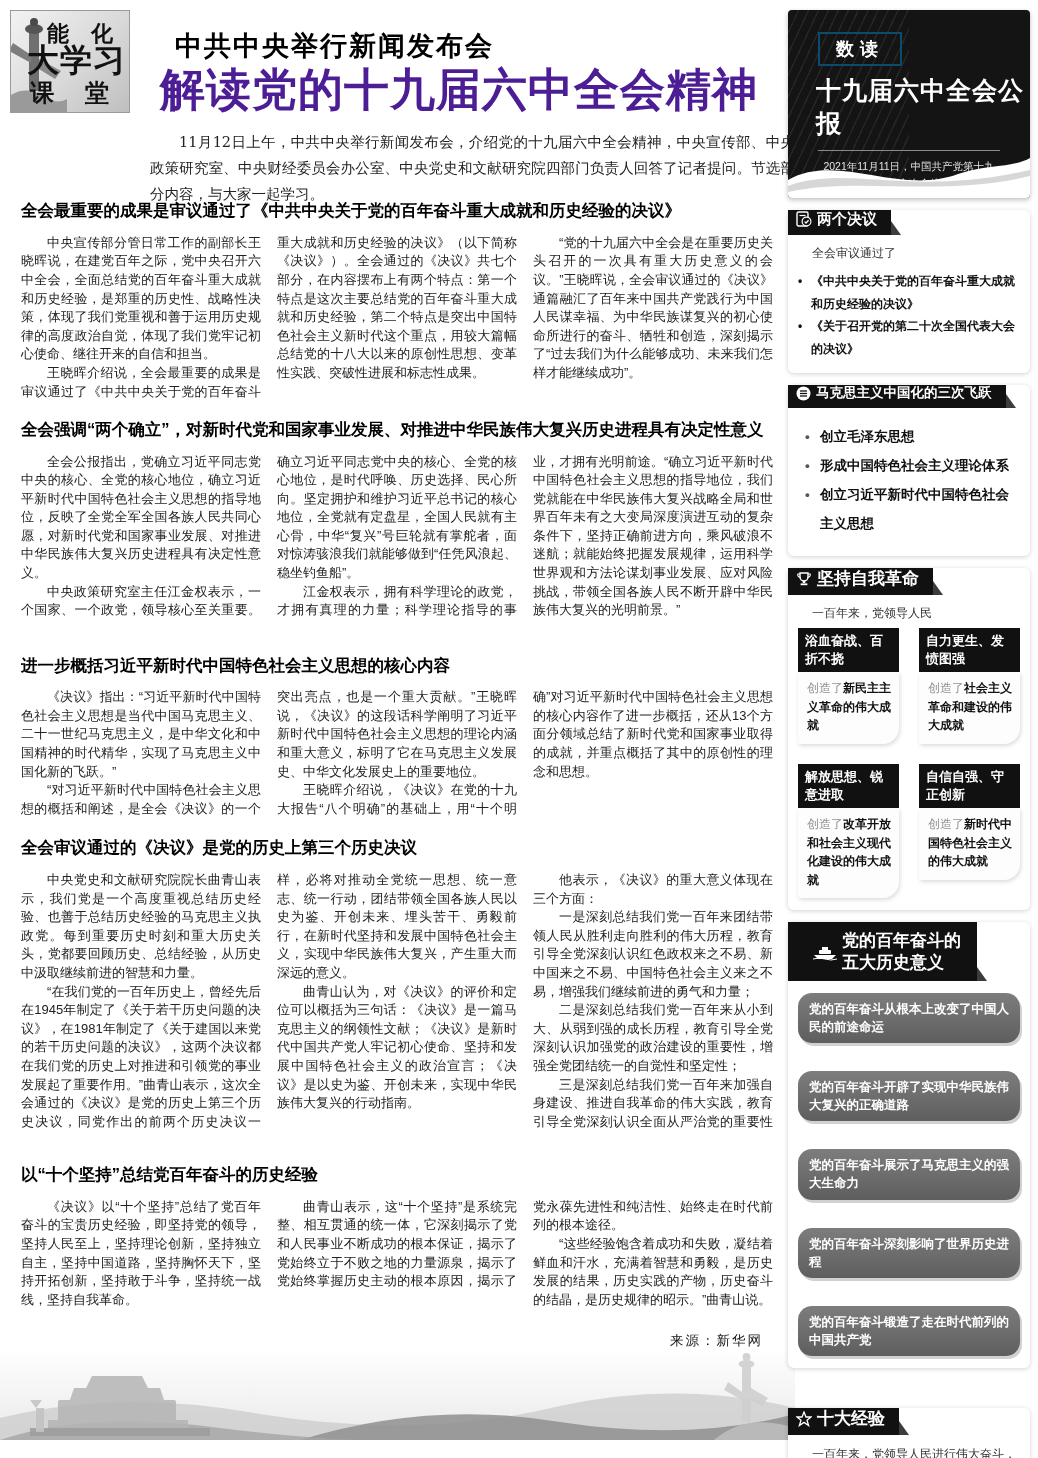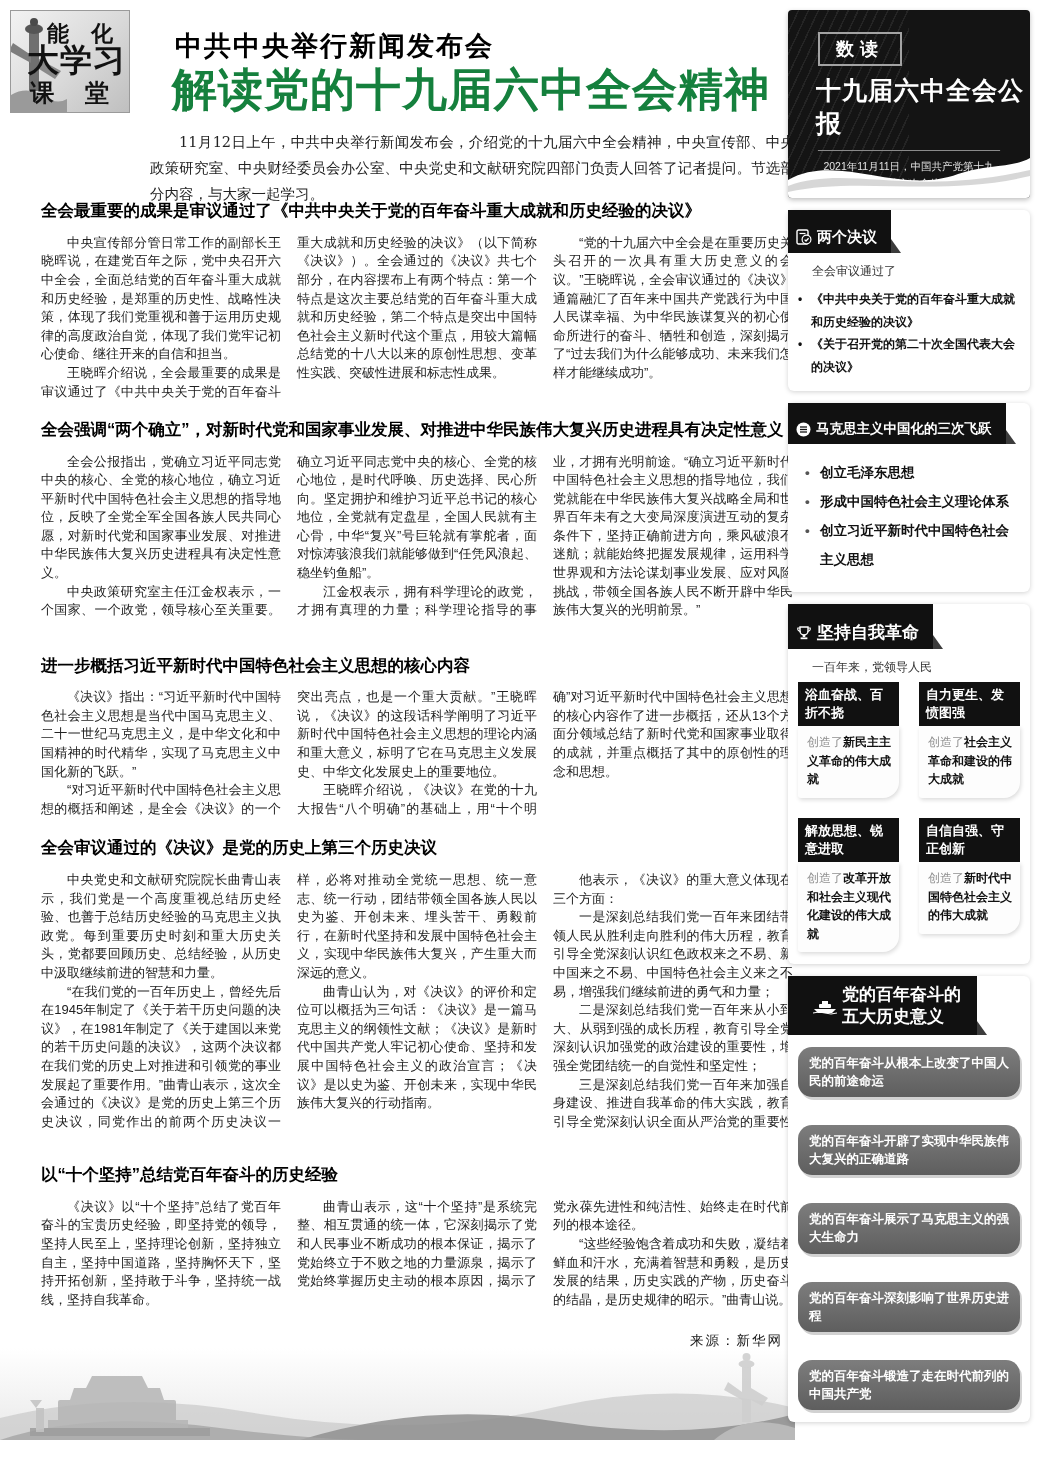--- a/index.html
+++ b/index.html
@@ -15,29 +15,29 @@
     position:absolute; left:10px; top:10px; width:120px; height:103px;
     background:linear-gradient(135deg,#f2f2f2 0%,#d9d9d9 55%,#bfbfbf 100%);
     border:1px solid #9a9a9a; overflow:hidden;
   }
   .logo svg { position:absolute; left:-6px; top:2px; }
   .logo .l1 { position:absolute; right:8px; top:8px; font-weight:900; font-size:22px; letter-spacing:8px; color:#111; }
   .logo .l2 { position:absolute; right:3px; top:28px; font-weight:900; font-size:32px; letter-spacing:1px; color:#111; }
   .logo .l3 { position:absolute; right:8px; top:66px; font-weight:900; font-size:24px; letter-spacing:12px; color:#111; }
 
   .kicker { position:absolute; left:175px; top:28px; font-weight:900; font-size:27px; letter-spacing:2px; color:#000; }
-  .headline { position:absolute; left:172px; top:60px; font-weight:900; font-size:45px; letter-spacing:1px; color:#15803d; }
+  .headline { position:absolute; left:160px; top:60px; font-weight:900; font-size:45px; letter-spacing:1px; color:#4c1d95; }
   .intro {
     position:absolute; left:150px; top:130px; width:645px;
     font-family:"DejaVu Serif", serif; font-size:14.5px; line-height:1.78;
     text-align:justify; text-indent:2em; color:#222;
   }
 
   
-  .main { position:absolute; left:41px; top:198px; width:752px; }
+  .main { position:absolute; left:21px; top:198px; width:752px; }
   .section { margin-bottom:13px; }
   .section h2 { font-size:16.5px; font-weight:900; line-height:1.5; color:#000; margin-bottom:11px; }
   .cols {
     column-count:3; column-gap:16px; overflow:hidden;
     font-size:13px; line-height:18.6px; text-align:justify; color:#222;
   }
   .cols p { text-indent:2em; }
   .source-line { text-align:right; font-family:"DejaVu Serif", serif; font-size:13.5px; letter-spacing:2px; margin-top:6px; padding-right:10px; }
 
   
@@ -49,37 +49,37 @@
   .hero {
     position:relative; height:188px; background:#141414; border-radius:4px; overflow:hidden;
     color:#fff; box-shadow:0 2px 5px rgba(0,0,0,.25);
   }
   .hero::before {
     content:""; position:absolute; inset:0 50% 0 0;
     background:repeating-linear-gradient(115deg, rgba(255,255,255,.07) 0 1.5px, transparent 1.5px 9px);
   }
   .hero .badge {
     position:relative; display:inline-block; margin:22px 0 0 30px; padding:3px 16px;
-    border:2px solid #a3a3a3; font-weight:900; font-size:18px; letter-spacing:6px;
+    border:2px solid #0c4a6e; font-weight:900; font-size:18px; letter-spacing:6px;
   }
   .hero .htitle { position:relative; margin:8px 0 0 28px; font-weight:900; font-size:25px; letter-spacing:1px; }
   .hero .hsub {
     position:relative; margin:10px auto 0; width:196px; padding:7px 8px;
     border:1px solid #8a8a8a; font-size:10.5px; line-height:1.6; color:#e3e3e3; text-align:center;
     clip-path:polygon(7px 0, calc(100% - 7px) 0, 100% 50%, calc(100% - 7px) 100%, 7px 100%, 0 50%);
   }
   .hero .wave { position:absolute; left:0; bottom:0; width:100%; height:52px; }
 
   .card {
     position:relative; background:#fff; border-radius:6px; margin-top:12px;
     box-shadow:0 1px 5px rgba(0,0,0,.18); padding:0 10px 12px 10px;
   }
   .banner {
     position:relative; display:inline-flex; align-items:center; gap:5px;
-    margin-left:-10px; padding:18px 14px 6px 8px; background:#111; color:#fff;
+    margin-left:-10px; padding:0 14px 6px 8px; background:#111; color:#fff;
     font-weight:900; font-size:15px; line-height:1.25;
   }
   .banner::after {
     content:""; position:absolute; right:-10px; bottom:0;
     border-left:10px solid #3c3c3c; border-top:14px solid transparent;
   }
   .banner .ico { flex:0 0 auto; display:inline-flex; }
 
   .lead { font-size:12px; color:#333; margin:10px 0 6px 14px; }
 

